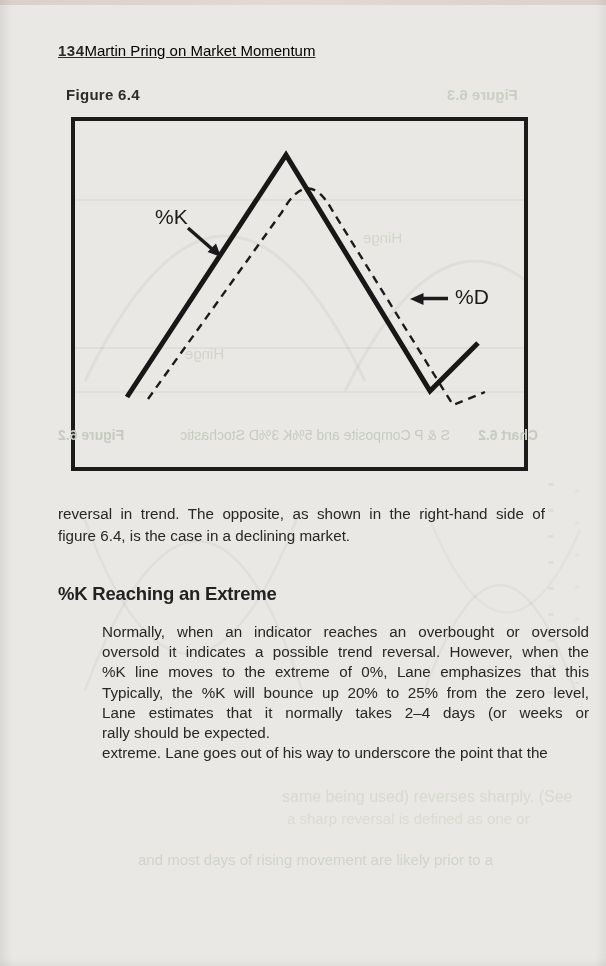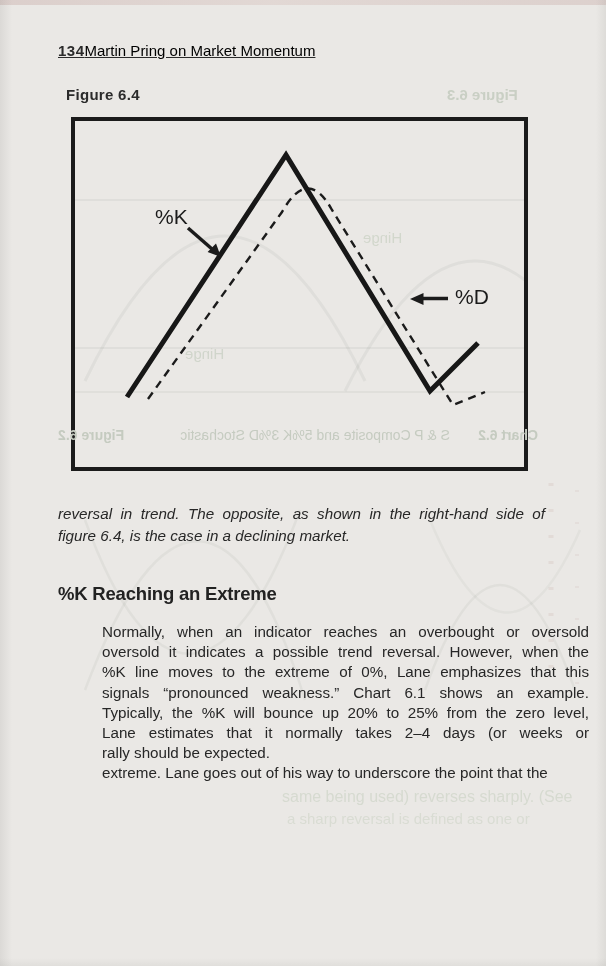--- a/index.html
+++ b/index.html
@@ -54,21 +54,21 @@
   .ghost-row .gtitle{margin-left:28px;}
   .ghost-row .gfig{margin-left:auto;font-weight:bold;}
 
   .bleed-art{position:absolute;left:0;top:0;z-index:0;}
 
   
   .bodycol{position:absolute;left:58px;width:487px;z-index:2;}
   .p1{top:503px;}
   .p2{top:622px;margin-left:44px;}
   .bl{font-size:15.2px;line-height:20.2px;color:#272727;}
-  .p1 .bl{line-height:21.5px;font-style:italic;}
+  .p1 .bl{line-height:21.5px;}
   .j{text-align:justify;text-align-last:justify;}
   .ind{text-indent:20px;}
   .section-heading{
     position:absolute;left:58px;top:583px;
     font-size:18.5px;font-weight:bold;letter-spacing:-.2px;color:#222;z-index:2;
   }
 </style>
 </head>
 <body>
 
@@ -98,20 +98,21 @@
   <div class="ghost mirror" style="left:447px;top:86px;font-size:15px;font-weight:bold;">Figure 6.3</div>
   <div class="ghost mirror" style="left:363px;top:229px;font-size:15px;color:#d2d7cc;z-index:3;">Hinge</div>
   <div class="ghost mirror" style="left:185px;top:345px;font-size:15px;color:#d0d5cb;z-index:3;">Hinge</div>
   <div class="ghost ghost-row mirror" style="z-index:3;">
     <span class="glabel">Chart 6.2</span>
     <span class="gtitle">S &amp; P Composite and 5%K 3%D Stochastic</span>
     <span class="gfig">Figure 6.2</span>
   </div>
   <div class="ghost" style="left:282px;top:788px;font-size:16px;color:#d6dad0;">same being used) reverses sharply. (See</div>
   <div class="ghost" style="left:287px;top:810px;font-size:15px;color:#d9dcd3;">a sharp reversal is defined as one or</div>
+  <div class="ghost" style="left:138px;top:851px;font-size:15px;color:#cfd4ca;">and most days of rising movement are likely prior to a</div>
 
   <div class="figure-box">
     <svg width="449" height="346" viewBox="0 0 449 346">
 
       <line x1="0" y1="79" x2="449" y2="79" stroke="rgba(100,110,100,0.10)" stroke-width="1.5"></line>
       <line x1="0" y1="227" x2="449" y2="227" stroke="rgba(100,110,100,0.10)" stroke-width="1.5"></line>
       <line x1="0" y1="271" x2="449" y2="271" stroke="rgba(100,110,100,0.09)" stroke-width="1.5"></line>
       <path d="M 10 260 Q 150 -30 290 260" fill="none" stroke="rgba(100,110,100,0.08)" stroke-width="3"></path>
       <path d="M 270 270 Q 400 10 530 270" fill="none" stroke="rgba(100,110,100,0.08)" stroke-width="3"></path>
 
@@ -133,20 +134,19 @@
     <div class="bl j">reversal in trend. The opposite, as shown in the right-hand side of</div>
     <div class="bl">figure 6.4, is the case in a declining market.</div>
   </div>
 
   <div class="section-heading">%K Reaching an Extreme</div>
 
   <div class="bodycol p2">
     <div class="bl j">Normally, when an indicator reaches an overbought or oversold</div>
     <div class="bl j">oversold it indicates a possible trend reversal. However, when the</div>
     <div class="bl j">%K line moves to the extreme of 0%, Lane emphasizes that this</div>
-    <div class="bl j">signals “pronounced weakness.” Chart 6.1 shows an example.</div>
     <div class="bl j">Typically, the %K will bounce up 20% to 25% from the zero level,</div>
     <div class="bl j">Lane estimates that it normally takes 2–4 days (or weeks or</div>
     <div class="bl">rally should be expected.</div>
     <div class="bl">extreme. Lane goes out of his way to underscore the point that the</div>
   </div>
 
 </div>
 
 </body></html>

